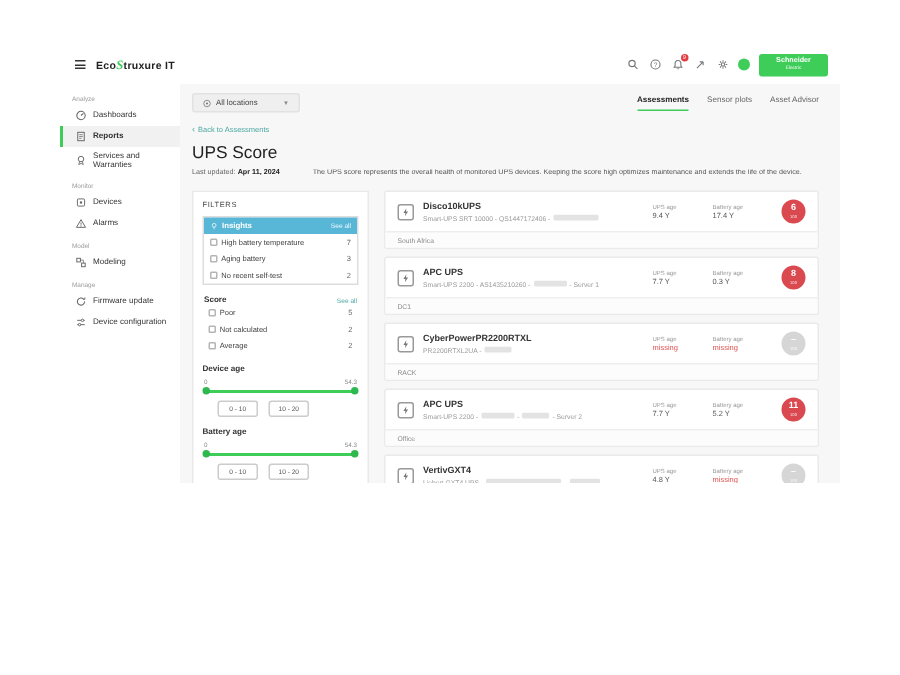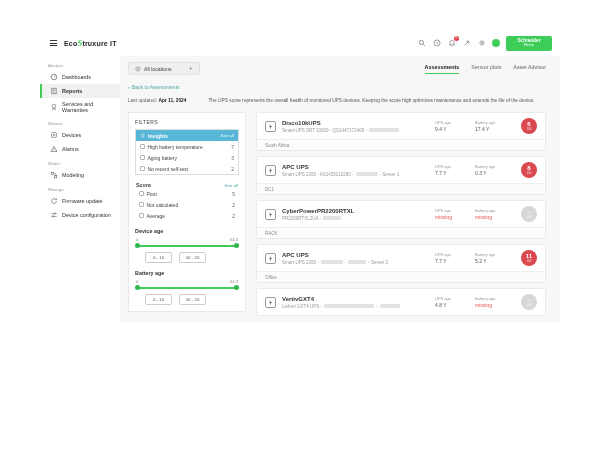--- a/index.html
+++ b/index.html
@@ -251,20 +251,21 @@
             <div class="tab active">Assessments</div>
             <div class="tab">Sensor plots</div>
             <div class="tab">Asset Advisor</div>
           </div>
       </div>
 
       <a class="back">
           <span class="back-arrow">‹</span>
           <span>Back to Assessments</span>
         </a>
+      <h1>UPS Score</h1>
       <div class="meta">
         <span class="lu"><span>Last updated:</span> <b>Apr 11, 2024</b></span>
         <span class="desc">The UPS score represents the overall health of monitored UPS devices. Keeping the score high optimizes maintenance and extends the life of the device.</span>
       </div>
 
       <div class="content">
         <aside class="filters">
           <div class="f-title">FILTERS</div>
 
           <div class="insights-box">

